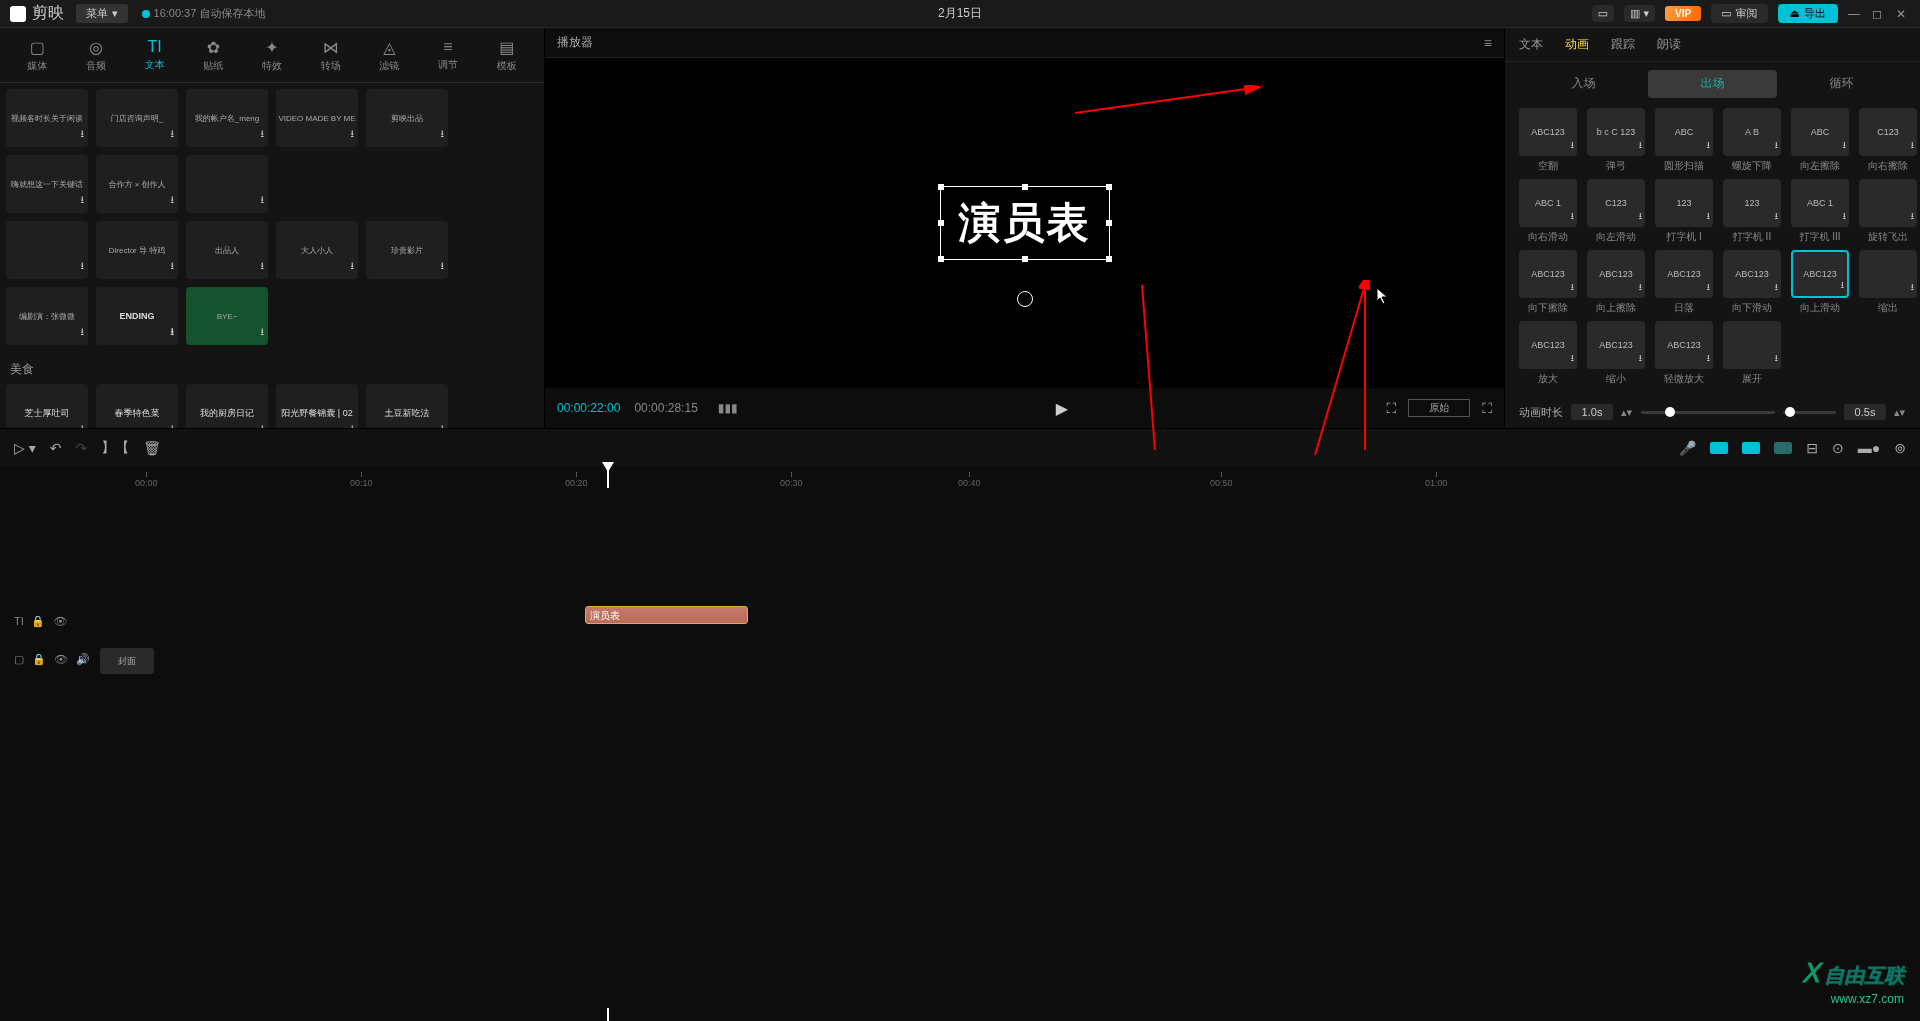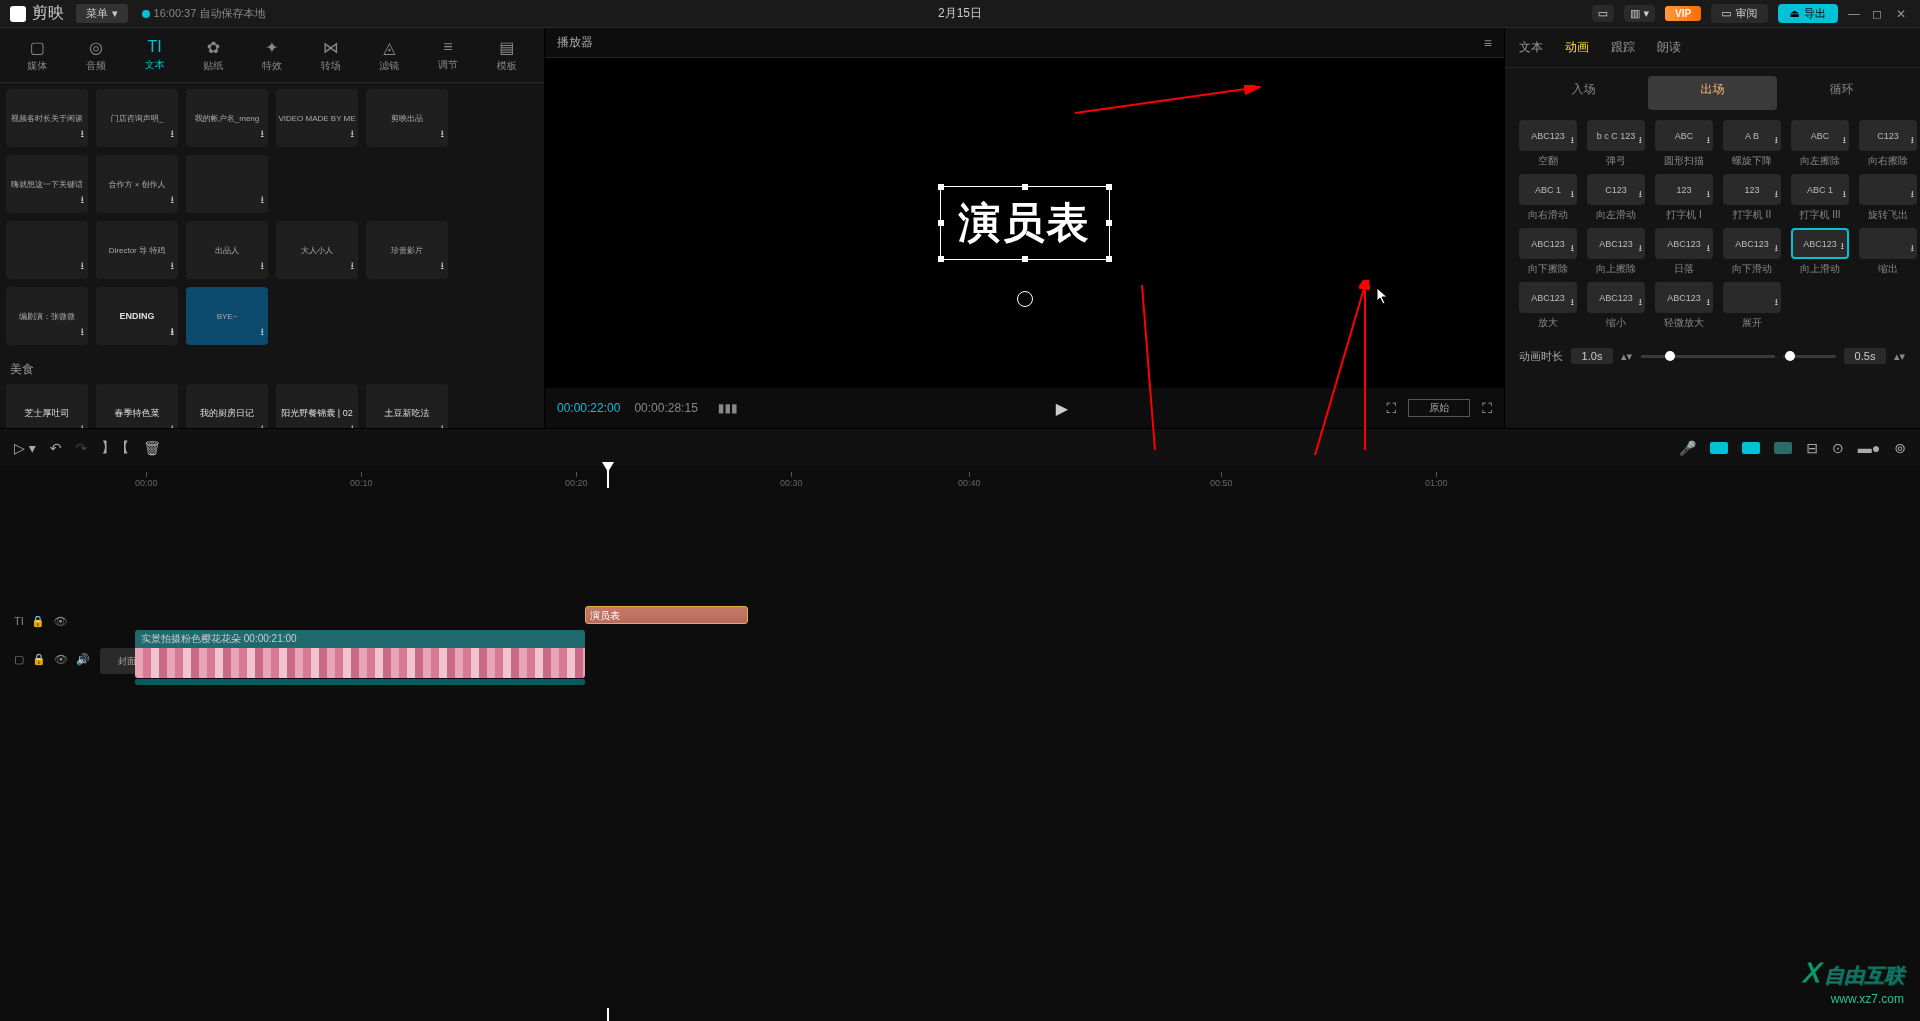--- a/index.html
+++ b/index.html
@@ -31,21 +31,21 @@
 .left-body { display:flex; flex:1; overflow:hidden;}
 .sidebar { width: 82px; background: #0f0f0f; display:flex; flex-direction:column;}
 .sidebar-item { padding: 10px 12px; font-size: 12px; color: #999; cursor:pointer;}
 .sidebar-item.active { color: #00c2d6; }
 
 .template-grid { flex:1; padding: 6px; overflow-y:auto; }
 .template-grid .section-label { font-size:12px; color:#999; padding: 8px 4px 6px;}
 .grid-row { display:flex; gap:8px; margin-bottom:8px;}
 .tmpl { width: 82px; height: 58px; background: #1f1f1f; border-radius: 4px; position: relative; display:flex; align-items:center; justify-content:center; font-size:8px; color:#aaa; overflow:hidden; text-align:center; padding:2px;}
 .tmpl .dl { position:absolute; right:4px; bottom:4px; font-size:10px; color:#ccc;}
-.tmpl.bear { background: #0c4a6e;}
+.tmpl.bear { background: #14532d;}
 .tmpl.ending { color:#5ad0ff; font-weight:bold;}
 .tmpl.dark-text { color:#ddd; font-size:9px;}
 
 
 .player-panel { flex:1; background: #0d0d0d; display:flex; flex-direction:column; border-right:1px solid #000;}
 .player-header { height: 30px; display:flex; align-items:center; padding: 0 12px; font-size:12px; color:#aaa; border-bottom:1px solid #222;}
 .player-header .menu-lines { margin-left:auto; font-size:14px; color:#888;}
 .player-canvas { flex:1; background:#000; position:relative; display:flex; align-items:center; justify-content:center;}
 .text-box { position:relative; border:1px solid #fff; padding: 8px 18px;}
 .text-box .handle { width:6px; height:6px; background:#fff; position:absolute;}
@@ -61,25 +61,25 @@
 .player-controls .right-ctrls { display:flex; gap:12px; align-items:center;}
 .player-controls .icon { font-size:14px; color:#aaa;}
 
 
 .right-panel { width: 415px; background: #141414; display:flex; flex-direction:column;}
 .rp-tabs { height:40px; display:flex; align-items:center; gap:22px; padding:0 14px; border-bottom:1px solid #222; font-size:12px;}
 .rp-tab { color:#999; cursor:pointer;}
 .rp-tab.active { color:#fde047;}
 .rp-subtabs { height:34px; display:flex; margin:8px 14px 6px; background:transparent;}
 .rp-subtab { flex:1; text-align:center; font-size:12px; color:#888; line-height:26px; border-radius:4px; cursor:pointer;}
-.rp-subtab.active { background:#3a3a3a; color:#fdba74;}
+.rp-subtab.active { background:#3a3a3a; color:#14b8a6;}
 .anim-grid { padding: 4px 14px; }
 .anim-row { display:flex; gap:10px; margin-bottom:6px;}
 .anim-item { width:58px; display:flex; flex-direction:column; align-items:center; gap:3px;}
-.anim-thumb { width:58px; height:31px; background:#2a2a2a; border-radius:4px; position:relative; display:flex; align-items:center; justify-content:center; font-size:9px; color:#bbb;text-align:center;}
+.anim-thumb { width:58px; height:48px; background:#2a2a2a; border-radius:4px; position:relative; display:flex; align-items:center; justify-content:center; font-size:9px; color:#bbb;text-align:center;}
 .anim-thumb.selected { border:2px solid #00c2d6;}
 .anim-thumb .dl { position:absolute; right:3px; bottom:2px; font-size:9px; color:#ccc;}
 .anim-label { font-size:10px; color:#888; white-space:nowrap;}
 .duration-row { display:flex; align-items:center; padding: 8px 14px; gap:8px; font-size:11px; color:#aaa;}
 .duration-row input[type=text]{ width:42px; background:#2a2a2a; border:none; color:#ccc; padding:2px 4px; font-size:11px; text-align:center; border-radius:3px;}
 .slider-track { flex:1; height:3px; background:#3a3a3a; position:relative; border-radius:2px;}
 .slider-thumb { position:absolute; width:10px; height:10px; background:#fff; border-radius:50%; top:-4px; left:18%;}
 .slider-thumb2 { left:5%;}
 .stepper { width:12px; color:#888;}
 
@@ -500,25 +500,20 @@
     </div>
     <div class="track-ctrl-row">
       <span>▢</span>
       <span>🔒</span>
       <span>👁</span>
       <span>🔊</span>
     </div>
   </div>
   <div class="cover-label">封面</div>
   <div class="text-clip">演员表</div>
-  <div class="video-track">
-    <div class="video-header">实景拍摄粉色樱花花朵   00:00:21:00</div>
-    <div class="video-body"></div>
-    <div class="video-audio"></div>
-  </div>
 </div>
 
 <svg class="arrow" style="left:1075px; top:85px;" width="200" height="30">
   <defs>
       <marker id="ah1" markerWidth="10" markerHeight="10" refX="8" refY="3" orient="auto">
         <path d="M0,0 L9,3 L0,6 Z" fill="#ff0000"></path>
       </marker>
     </defs>
   <line x1="0" y1="28" x2="185" y2="2" stroke="#ff0000" stroke-width="2" marker-end="url(#ah1)"></line>
 </svg>

